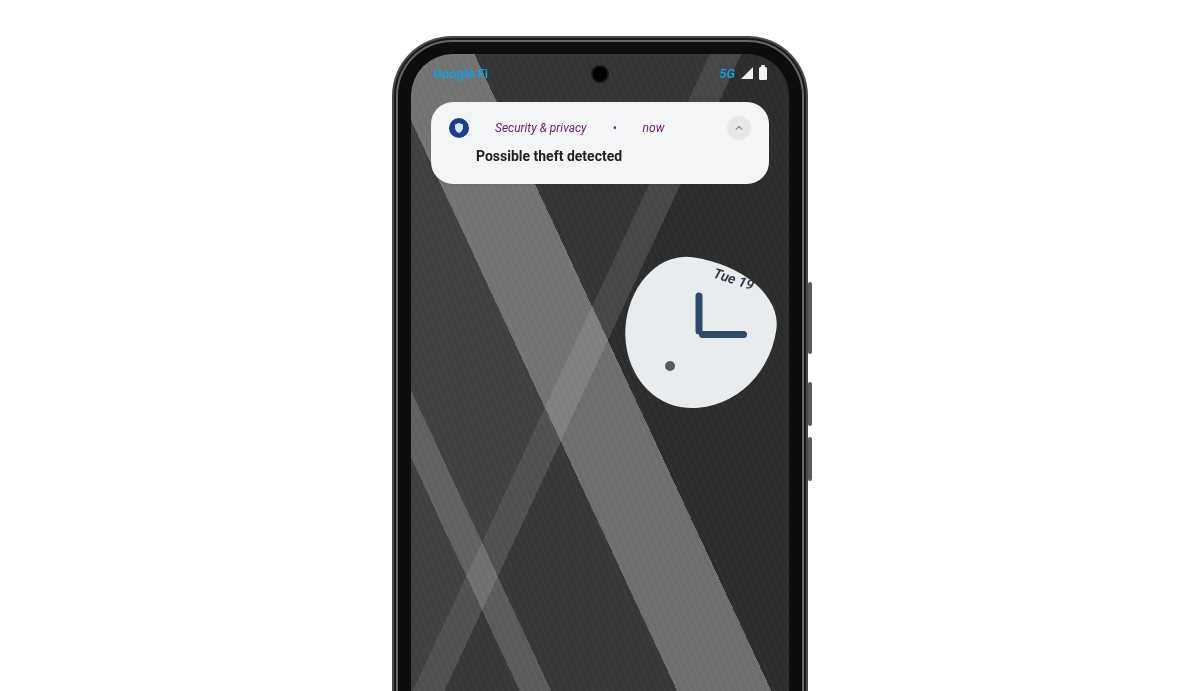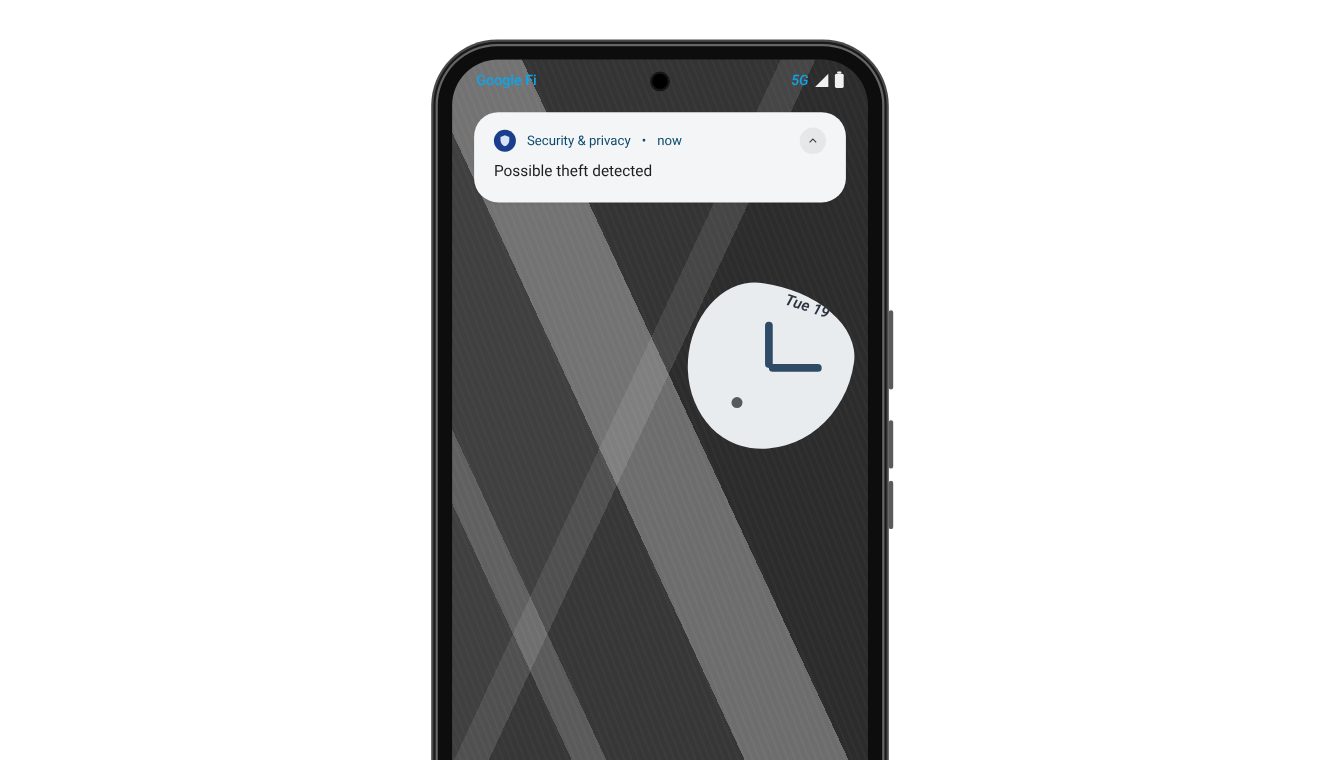--- a/index.html
+++ b/index.html
@@ -102,39 +102,40 @@
     position: absolute;
     left: 20px; right: 20px; top: 48px;
     background: #f4f5f7;
     border-radius: 22px;
     padding: 14px 18px 16px 18px;
     z-index: 4;
     color: #1f1f1f;
     box-shadow: 0 1px 2px rgba(0,0,0,.06);
   }
   .notif-head {
-    display: flex; align-items: center; gap: 10px;
-    font-size: 12px; color: #0c4a6e;
+    display: flex; align-items: center; gap: 26px;
+    font-size: 12px; color: #701a75;
     margin-bottom: 8px;
+    font-style: italic;
   }
   .notif-icon {
     width: 20px; height: 20px; border-radius: 50%;
     background: #1a3e8b;
     display: flex; align-items: center; justify-content: center;
     flex-shrink: 0;
   }
   .notif-icon svg { width: 12px; height: 12px; fill: #d9e3f7; }
   .notif-collapse {
     margin-left: auto;
     width: 24px; height: 24px; border-radius: 50%;
     background: #e6e7e9;
     display: flex; align-items: center; justify-content: center;
   }
   .notif-collapse svg{width:12px;height:12px;stroke:#3c3f42;stroke-width:2;fill:none;}
-  .notif-title { font-size: 14px; font-weight: 400; color:#1f1f1f; margin-bottom: 4px; }
+  .notif-title { font-size: 14px; font-weight: 700; color:#1f1f1f; margin-bottom: 4px; margin-left: 27px; }
   .notif-body  { font-size: 13px; color: #4b4e52; line-height: 1.35; }
 
   
   .clock-widget {
     position: absolute;
     left: 214px; top: 205px;
     width: 150px; height: 150px;
     z-index: 3;
   }
   .clock-blob {

